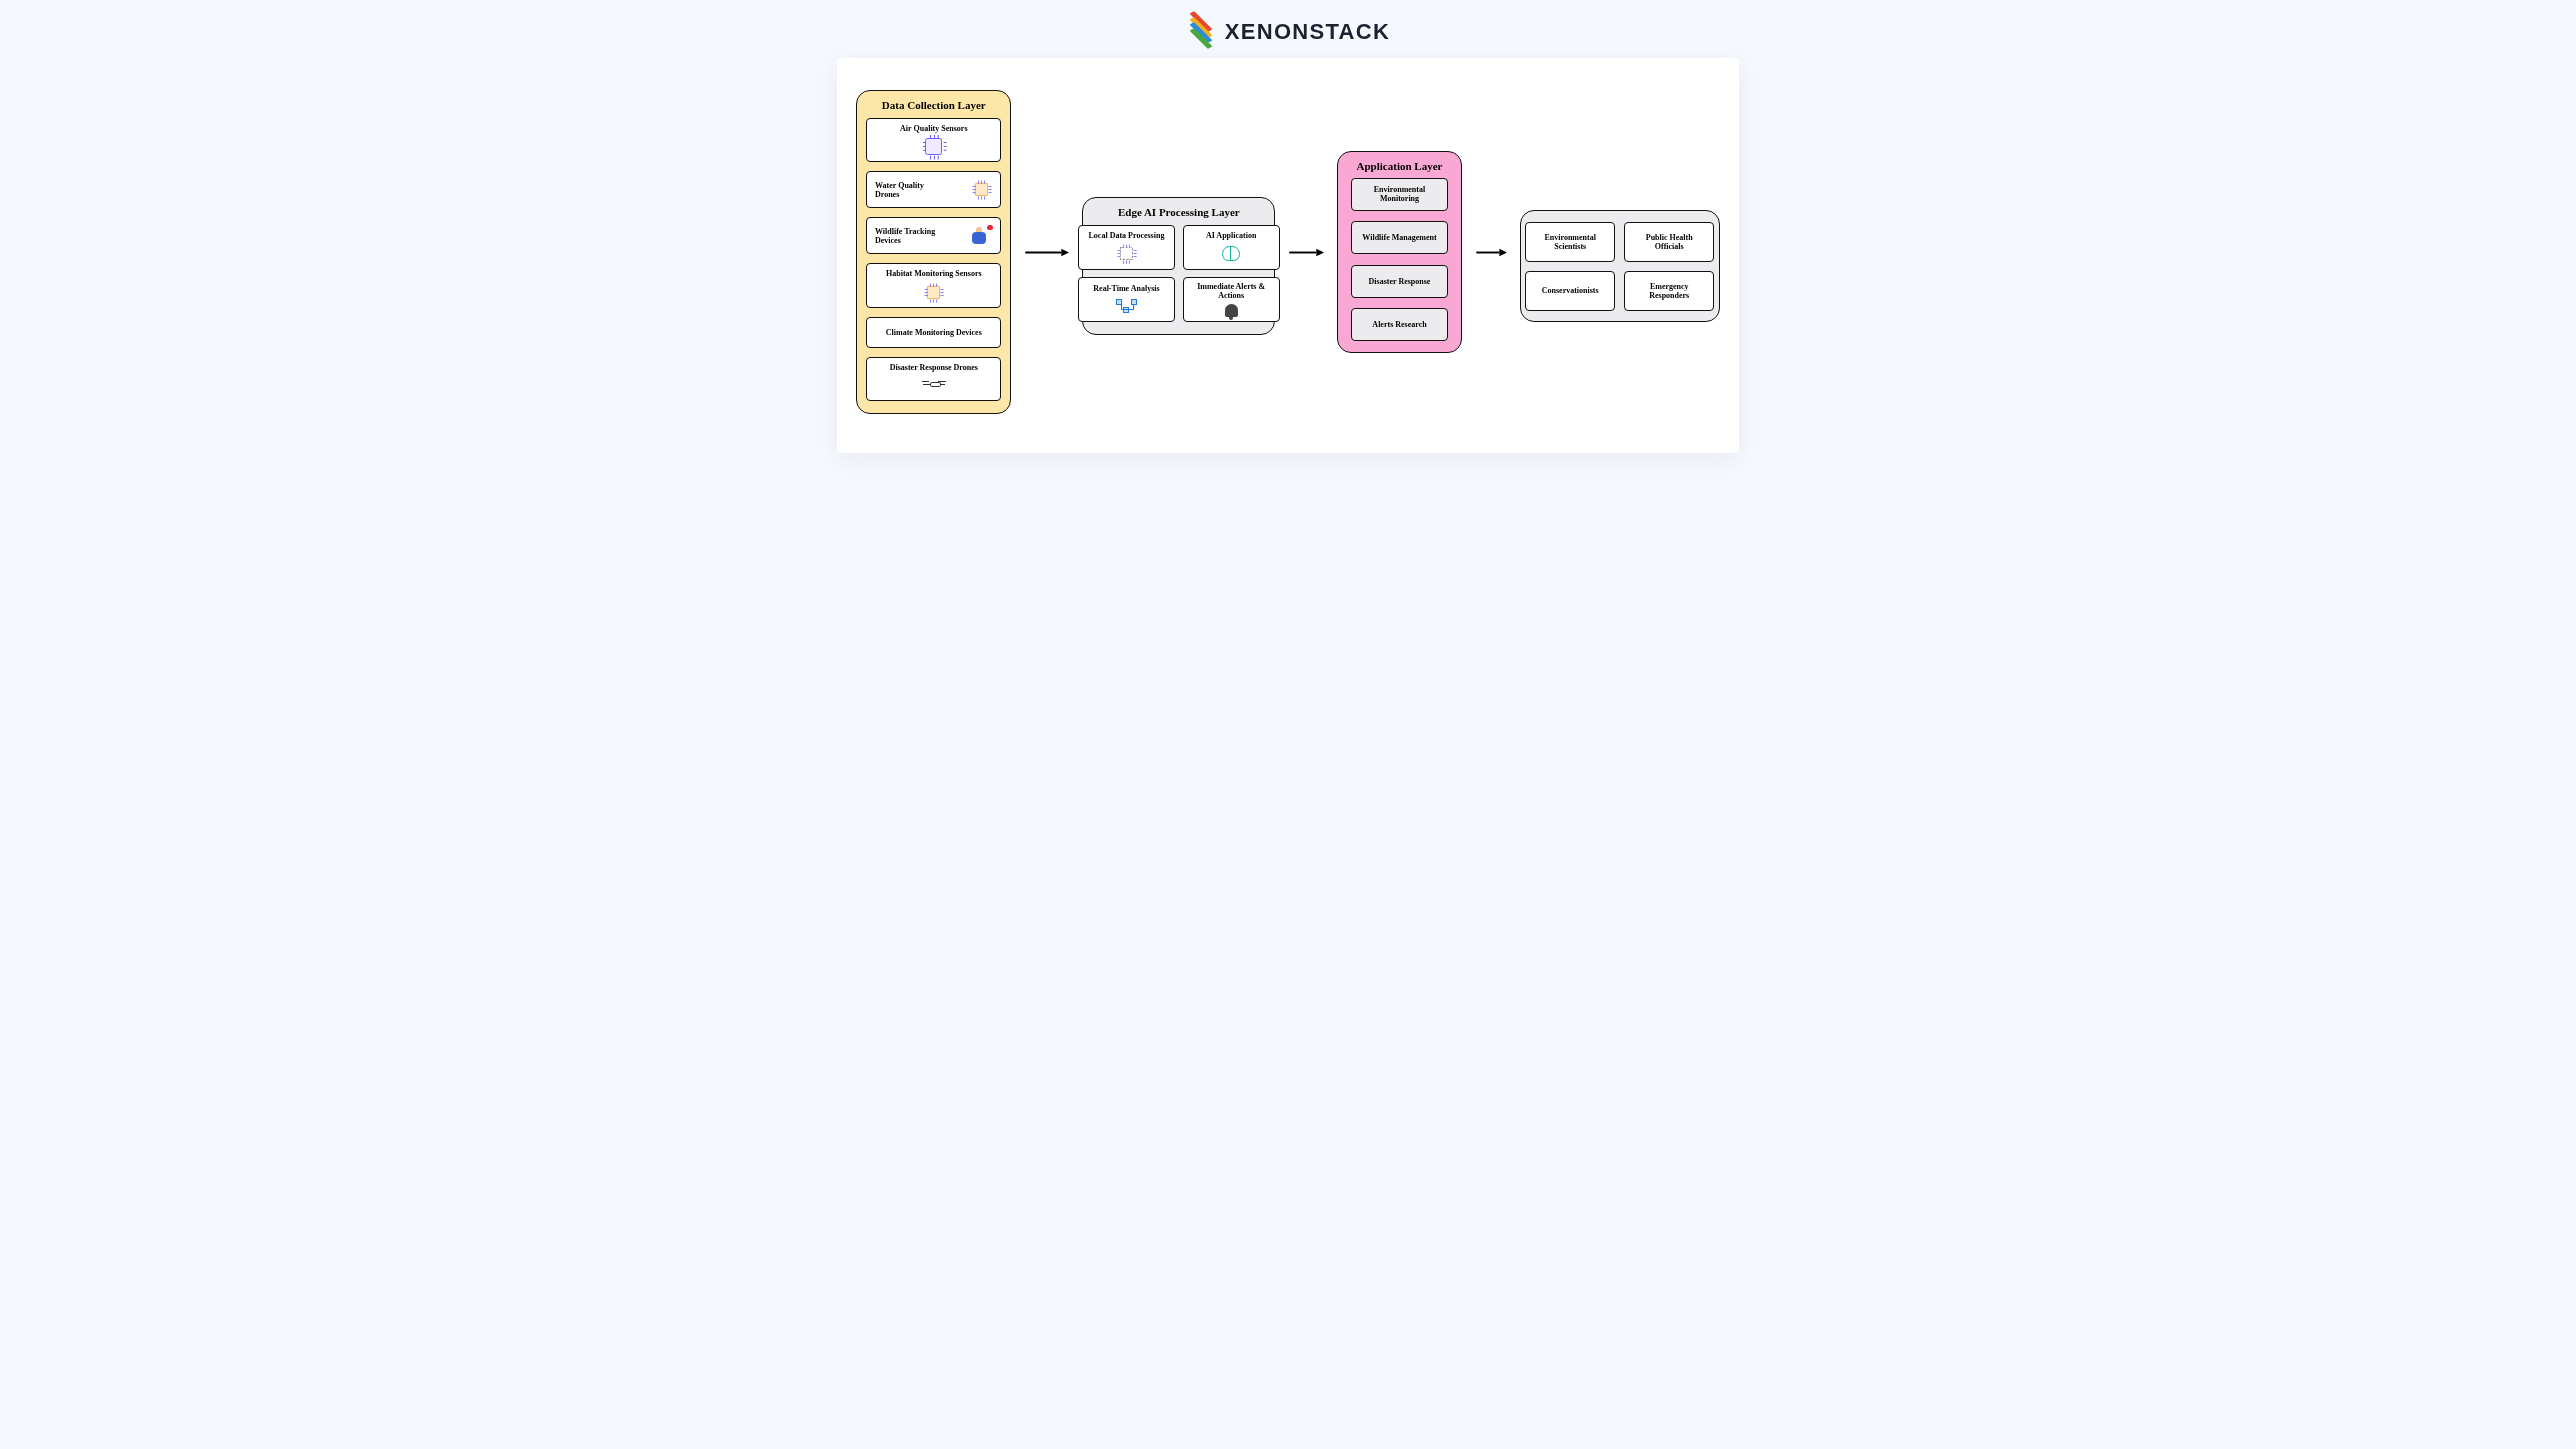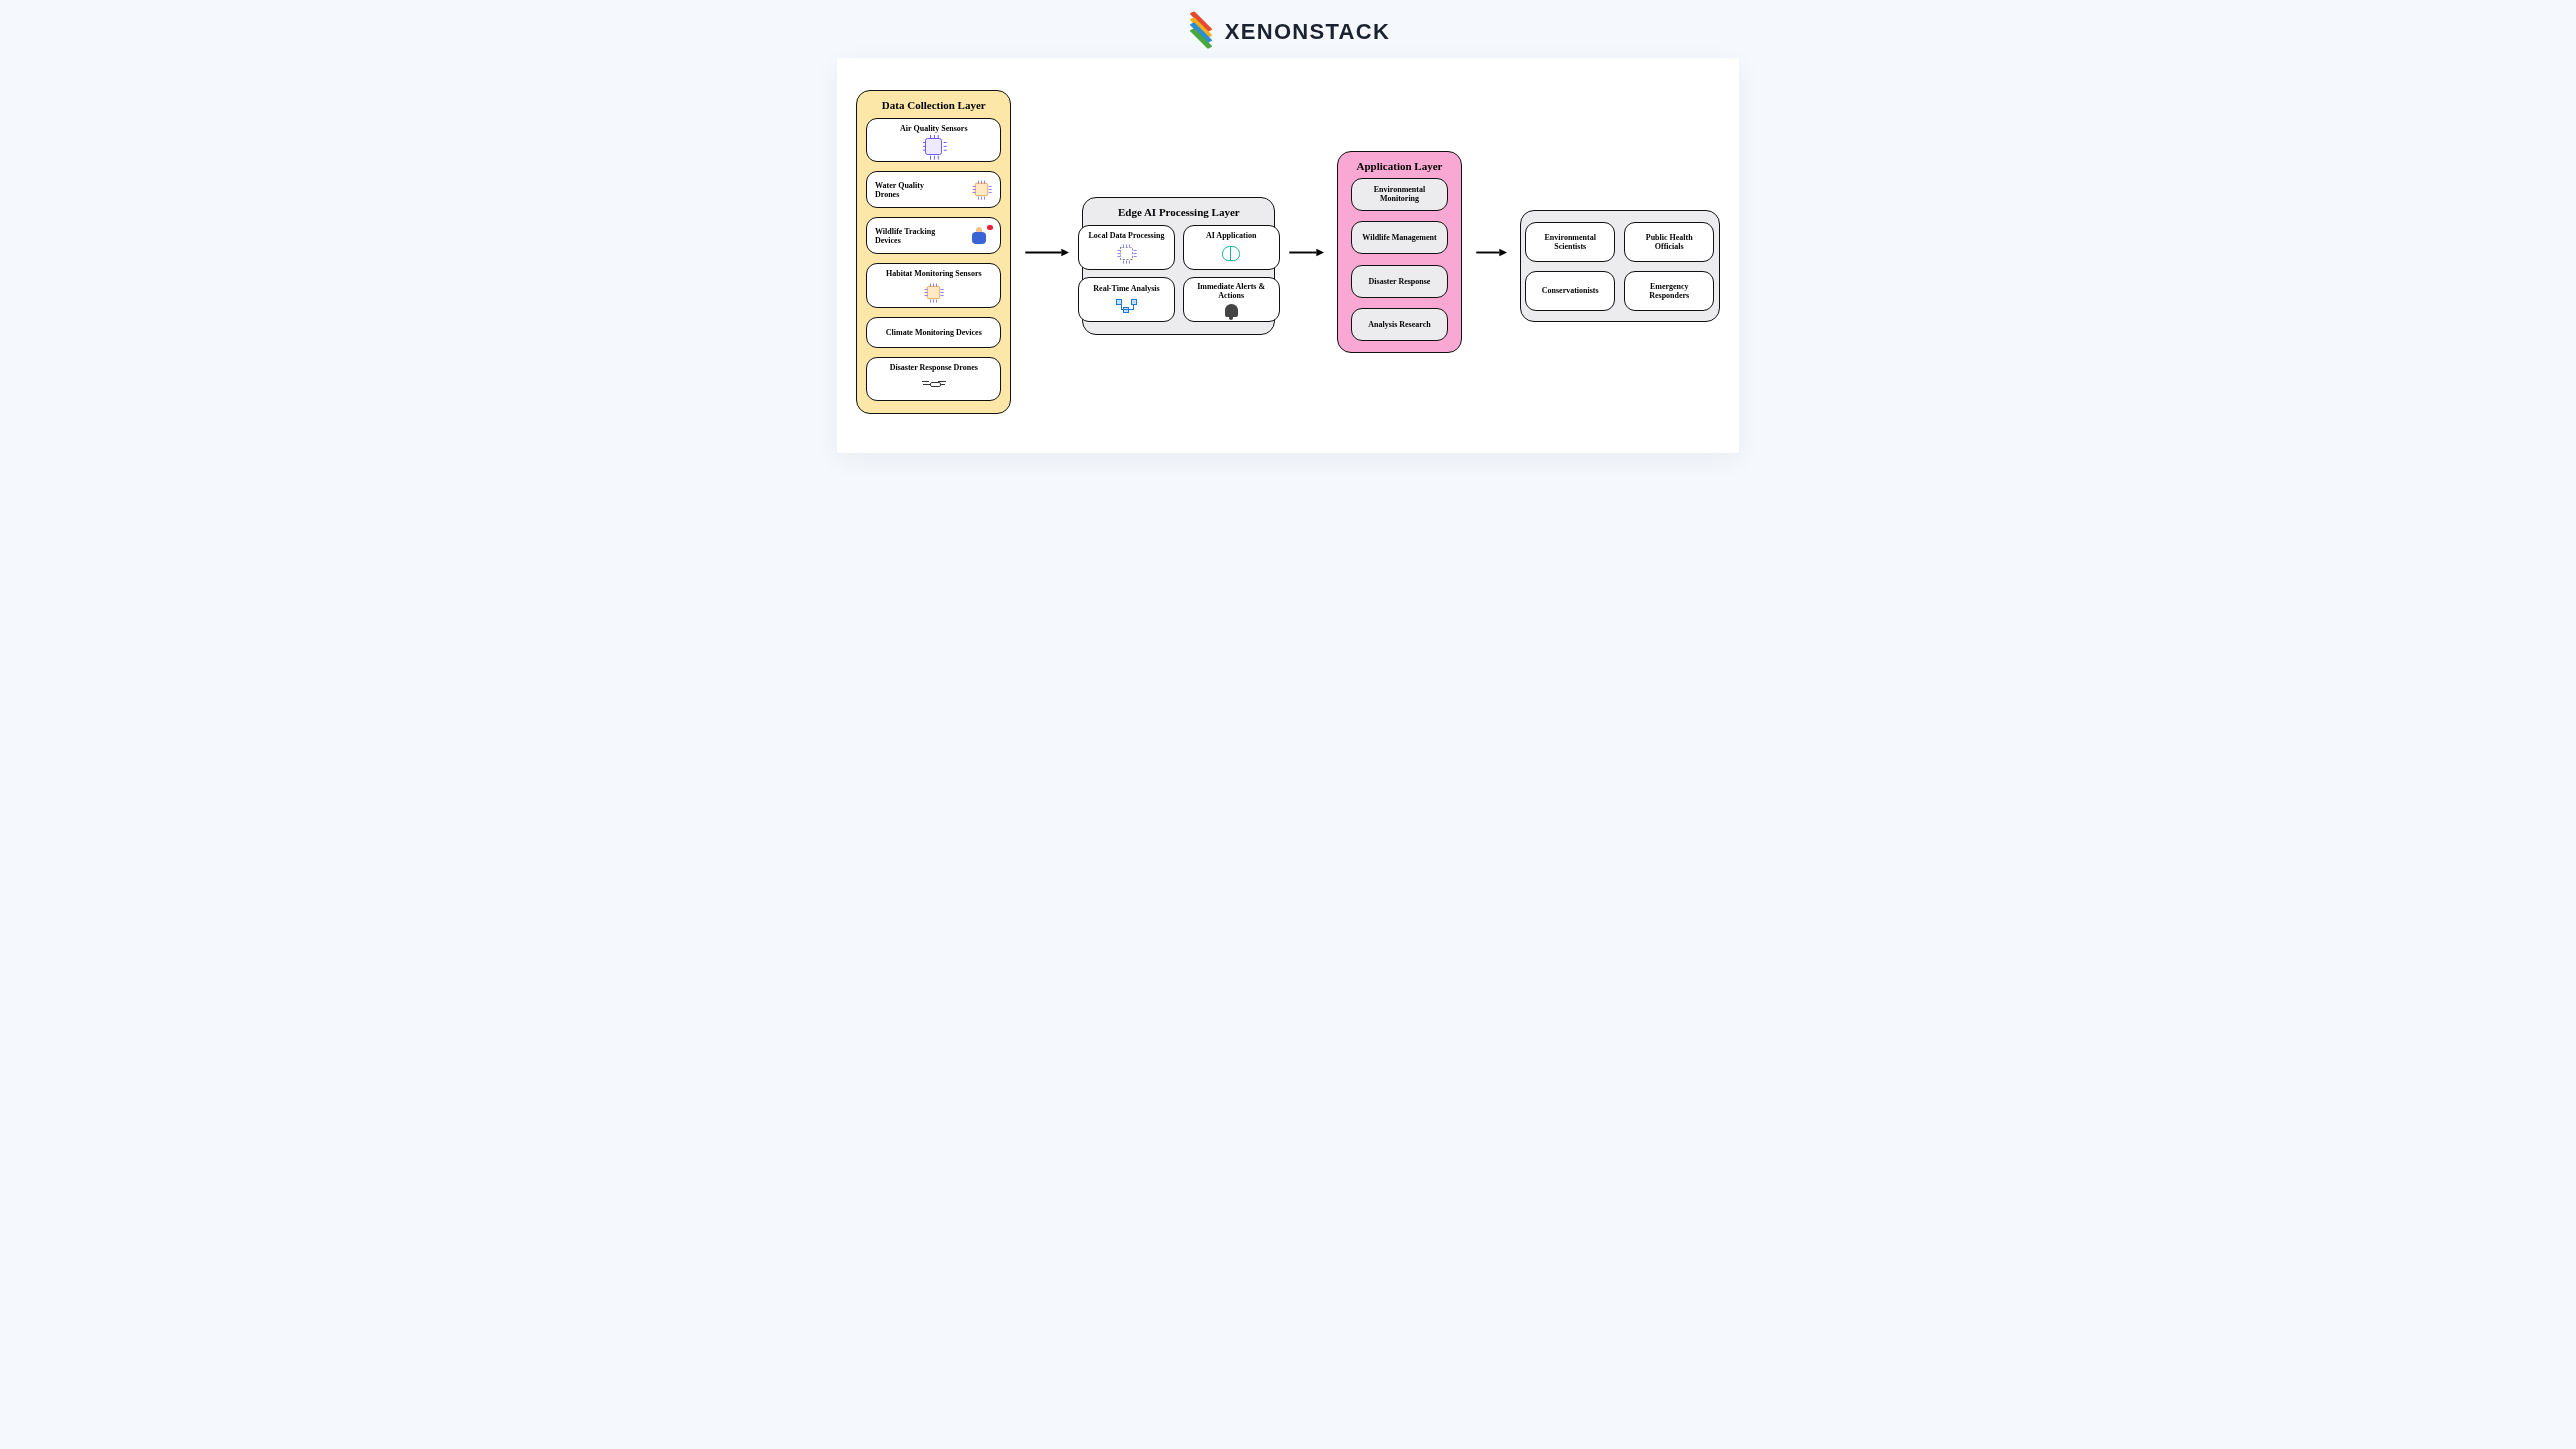--- a/index.html
+++ b/index.html
@@ -75,21 +75,21 @@
     text-align: center;
   }
   .layer-yellow { background:#fce7a9; width: 167px; }
   .layer-gray   { background:#ececee;margin-top:28px; }
   .layer-blue   { background:#f9a8d4; width: 155px; }
 
   
   .card {
     background:#fff;
     border:1px solid #111;
-    border-radius:11px;
+    border-radius:4px;
     font-size:8px;
     font-weight:700;
     text-align:center;
     display:flex;
     flex-direction:column;
     align-items:center;
     justify-content:center;
     gap:3.9px;
   }
   .card-gray { background:#ececee; font-weight:600; }
@@ -259,21 +259,21 @@
         <div class="card card-gray">
             <span>Environmental Monitoring</span>
           </div>
         <div class="card card-gray">
             <span>Wildlife Management</span>
           </div>
         <div class="card card-gray">
             <span>Disaster Response</span>
           </div>
         <div class="card card-gray">
-            <span>Analysis Research</span>
+            <span>Alerts Research</span>
           </div>
       </div>
     </div>
 
     <div class="arrow">
       <svg width="32" height="13" viewBox="0 0 50 20">
           <line x1="2" y1="10" x2="38" y2="10" stroke="#000" stroke-width="3"></line>
           <polygon points="38,4 50,10 38,16" fill="#000"></polygon>
         </svg>
     </div>

